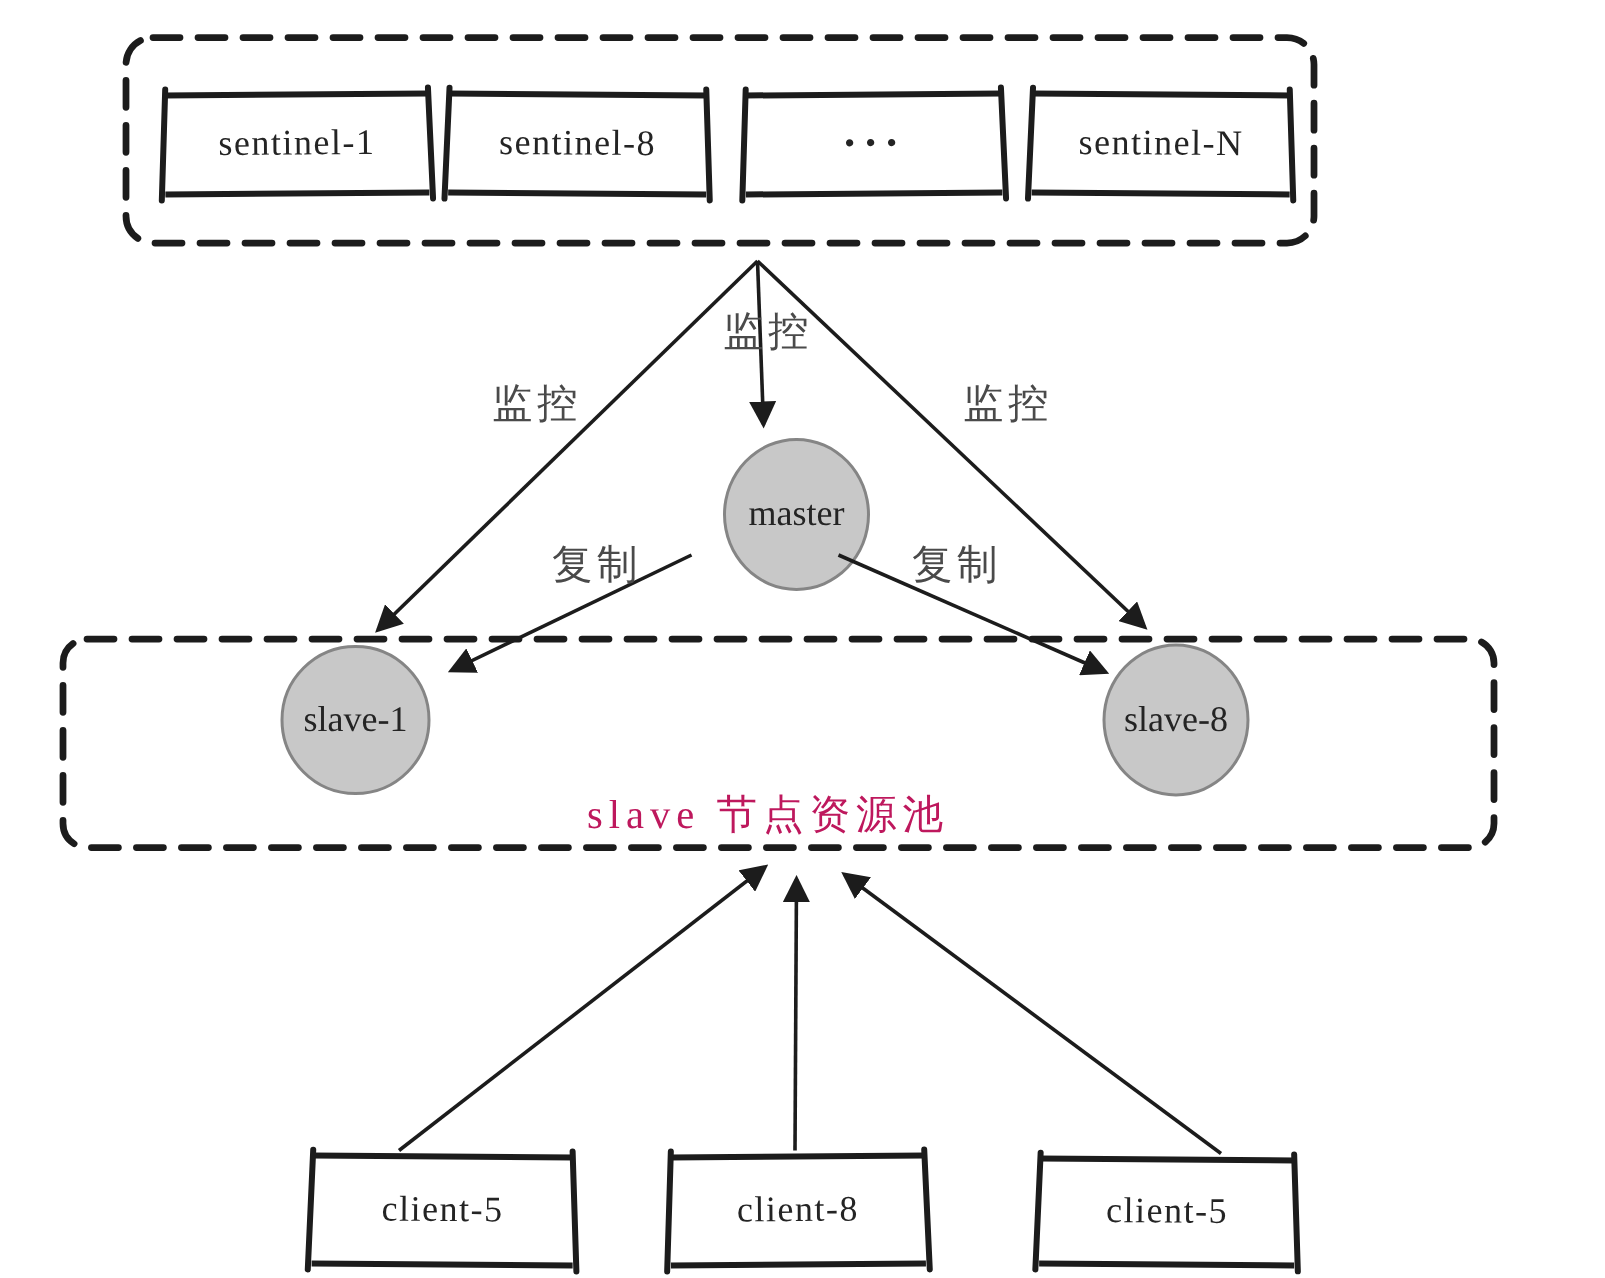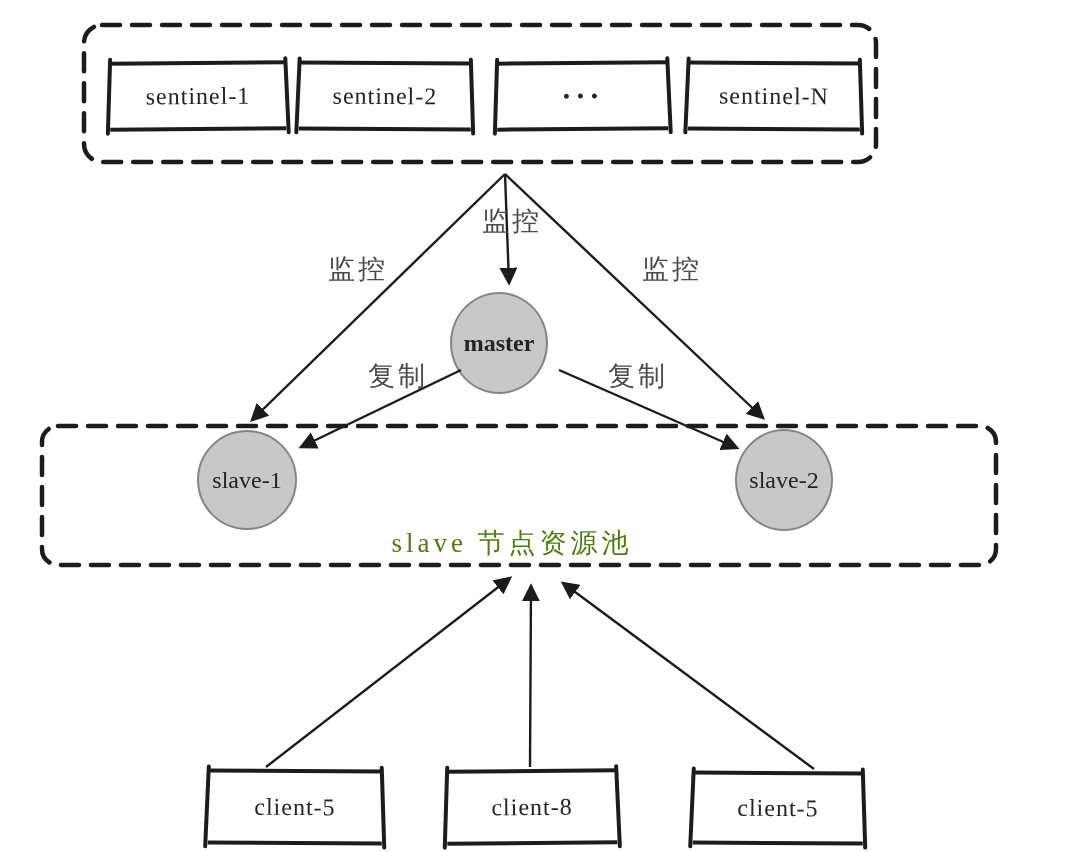--- a/index.html
+++ b/index.html
@@ -43,53 +43,53 @@
     background:var(--node-fill);border:2.5px solid var(--node-stroke);
     display:flex;align-items:center;justify-content:center;
     font-size:24px;color:#242424;box-sizing:border-box;
   }
 
   
   .lbl{
     position:absolute;z-index:4;transform:translate(-50%,-50%);
     font-size:27px;color:#4a4a4a;white-space:nowrap;letter-spacing:3px;
   }
-  .pool-lbl{font-size:27px;color:#4d7c0f;letter-spacing:4px;}
+  .pool-lbl{font-size:27px;color:#be185d;letter-spacing:4px;}
 </style>
 </head>
 <body>
 
 <div class="stage">
 
   <svg class="layer bg">
     <rect x="84" y="25" width="792" height="137" rx="18"></rect>
     <rect x="42" y="426" width="954" height="139" rx="16"></rect>
   </svg>
 
   <div class="hand-box tilt-a" style="left:110px;top:61px;width:176px;height:62px;">
     <span>sentinel-1</span>
   </div>
   <div class="hand-box tilt-b" style="left:299px;top:61px;width:172px;height:62px;">
-    <span>sentinel-2</span>
+    <span>sentinel-8</span>
   </div>
   <div class="hand-box tilt-a" style="left:497px;top:61px;width:171px;height:62px;">
     <span class="dots">···</span>
   </div>
   <div class="hand-box tilt-b" style="left:688px;top:61px;width:172px;height:62px;">
     <span>sentinel-N</span>
   </div>
 
-  <div class="circle" style="left:450px;top:292px;width:98px;height:102px;font-weight:bold;">
+  <div class="circle" style="left:482px;top:292px;width:98px;height:102px;">
     <span>master</span>
   </div>
-  <div class="circle" style="left:197px;top:430px;width:100px;height:100px;">
+  <div class="circle" style="left:187px;top:430px;width:100px;height:100px;">
     <span>slave-1</span>
   </div>
   <div class="circle" style="left:735px;top:429px;width:98px;height:102px;">
-    <span>slave-2</span>
+    <span>slave-8</span>
   </div>
 
   <div class="lbl" style="left:358px;top:269px;">监控</div>
   <div class="lbl" style="left:512px;top:221px;">监控</div>
   <div class="lbl" style="left:672px;top:269px;">监控</div>
   <div class="lbl" style="left:398px;top:376px;">复制</div>
   <div class="lbl" style="left:638px;top:376px;">复制</div>
 
   <div class="lbl pool-lbl" style="left:512px;top:543px;">slave 节点资源池</div>
 

